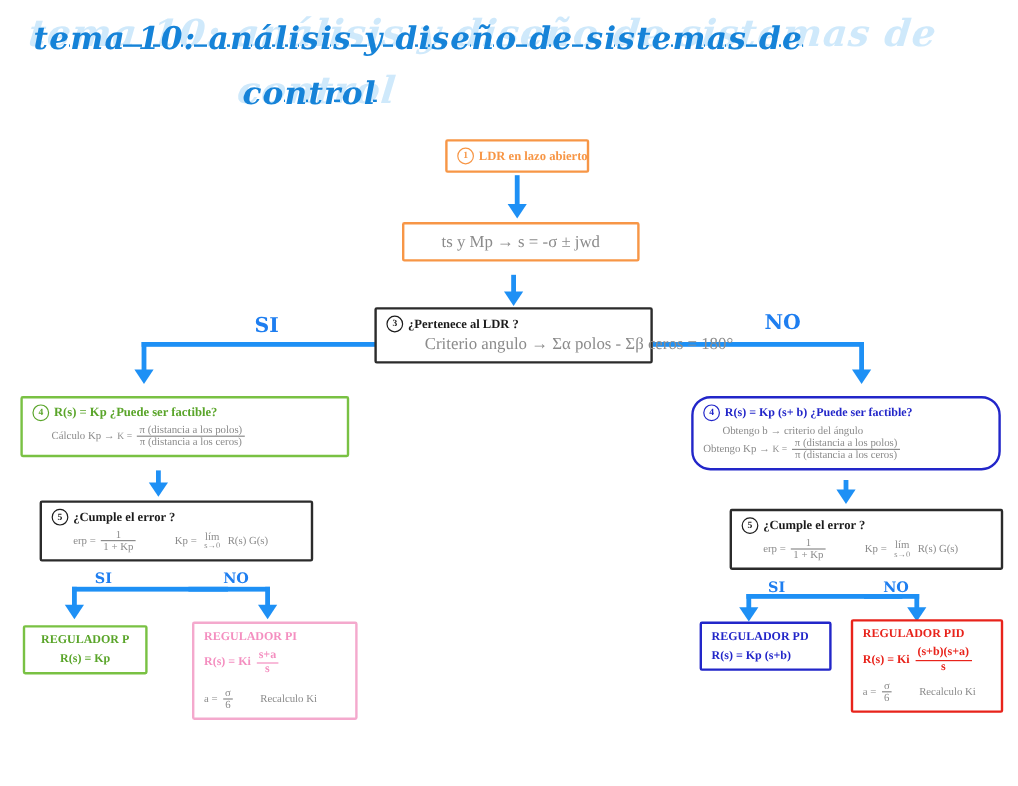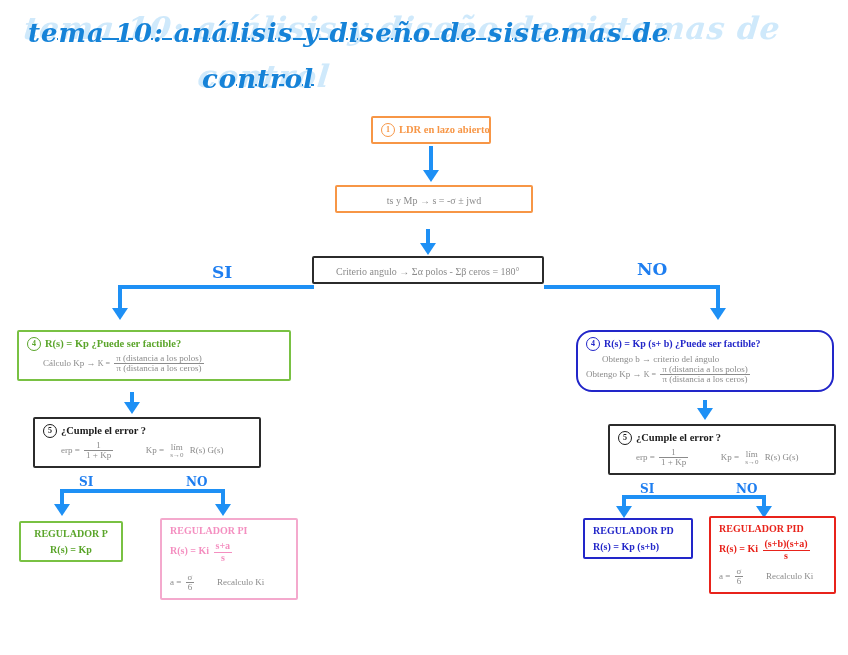--- a/index.html
+++ b/index.html
@@ -59,21 +59,21 @@
   }
   .node .hl {
     display: block;
     font-size: 10.5px;
     font-weight: bold;
     white-space: nowrap;
   }
   .node .sub {
     display: block;
     color: #8b8b8b;
-    font-size: 10px;
+    font-size: 14px;
     white-space: nowrap;
     margin-top: 3px;
   }
   .num {
     display: inline-block;
     border: 1.4px solid currentColor;
     border-radius: 50%;
     width: 12px; height: 12px;
     line-height: 11px;
     text-align: center;
@@ -232,21 +232,24 @@
   <span class="hl">
     <span class="num">1</span><span>LDR en lazo abierto</span>
   </span>
 </div>
 
 <div class="node c-orange" id="node-2">
   <span class="sub" style="text-align:center;">ts y Mp  →  s = -σ ± jwd</span>
 </div>
 
 <div class="node c-black" id="node-3">
-  <span class="sub" style="margin-left:14px;">Criterio angulo → Σα polos - Σβ ceros = 180°</span>
+  <span class="hl">
+    <span class="num">3</span><span>¿Pertenece al LDR ?</span>
+  </span>
+  <span class="sub" style="margin-left:32px;">Criterio angulo → Σα polos - Σβ ceros = 180°</span>
 </div>
 
 <div class="node c-green" id="node-4-left">
   <span class="hl">
     <span class="num">4</span><span>R(s) = Kp    ¿Puede ser factible?</span>
   </span>
   <span class="formula-row" style="margin-left:16px;">
     <span>Cálculo  Kp  →</span>
     <span class="kline">K =</span>
     <span class="frac">

